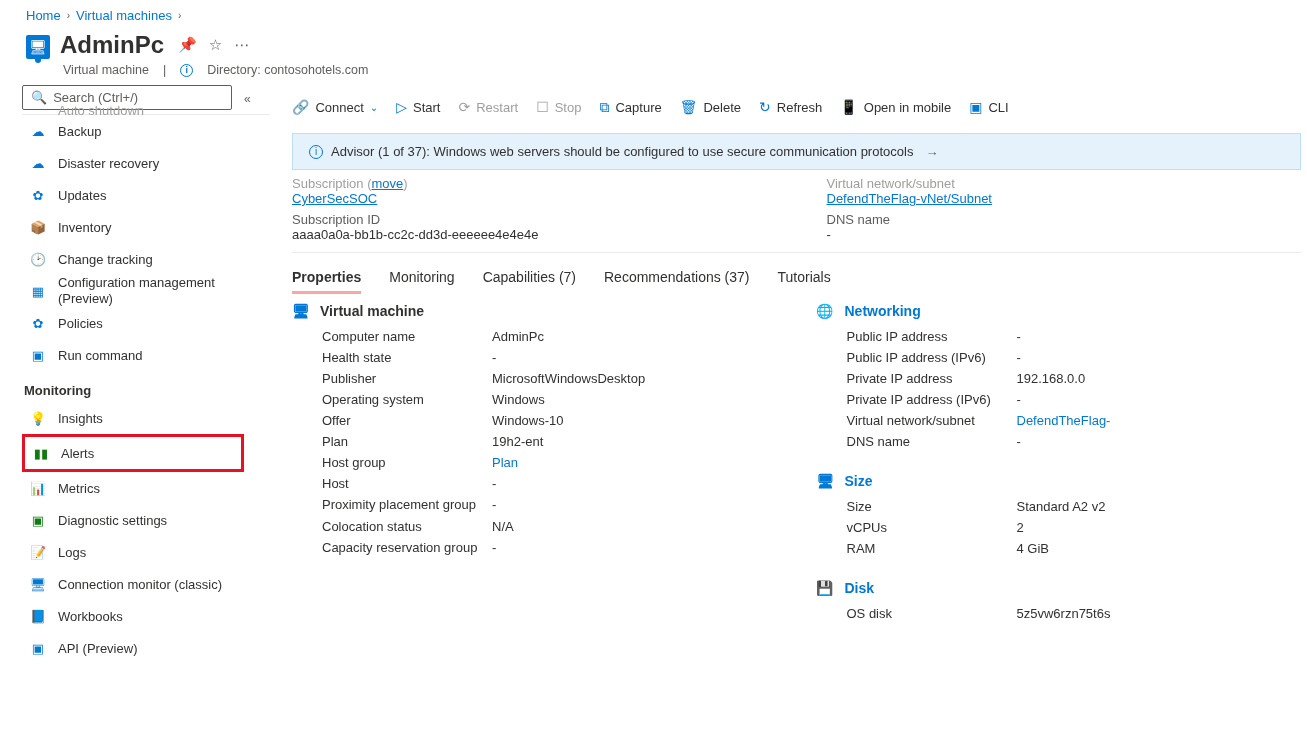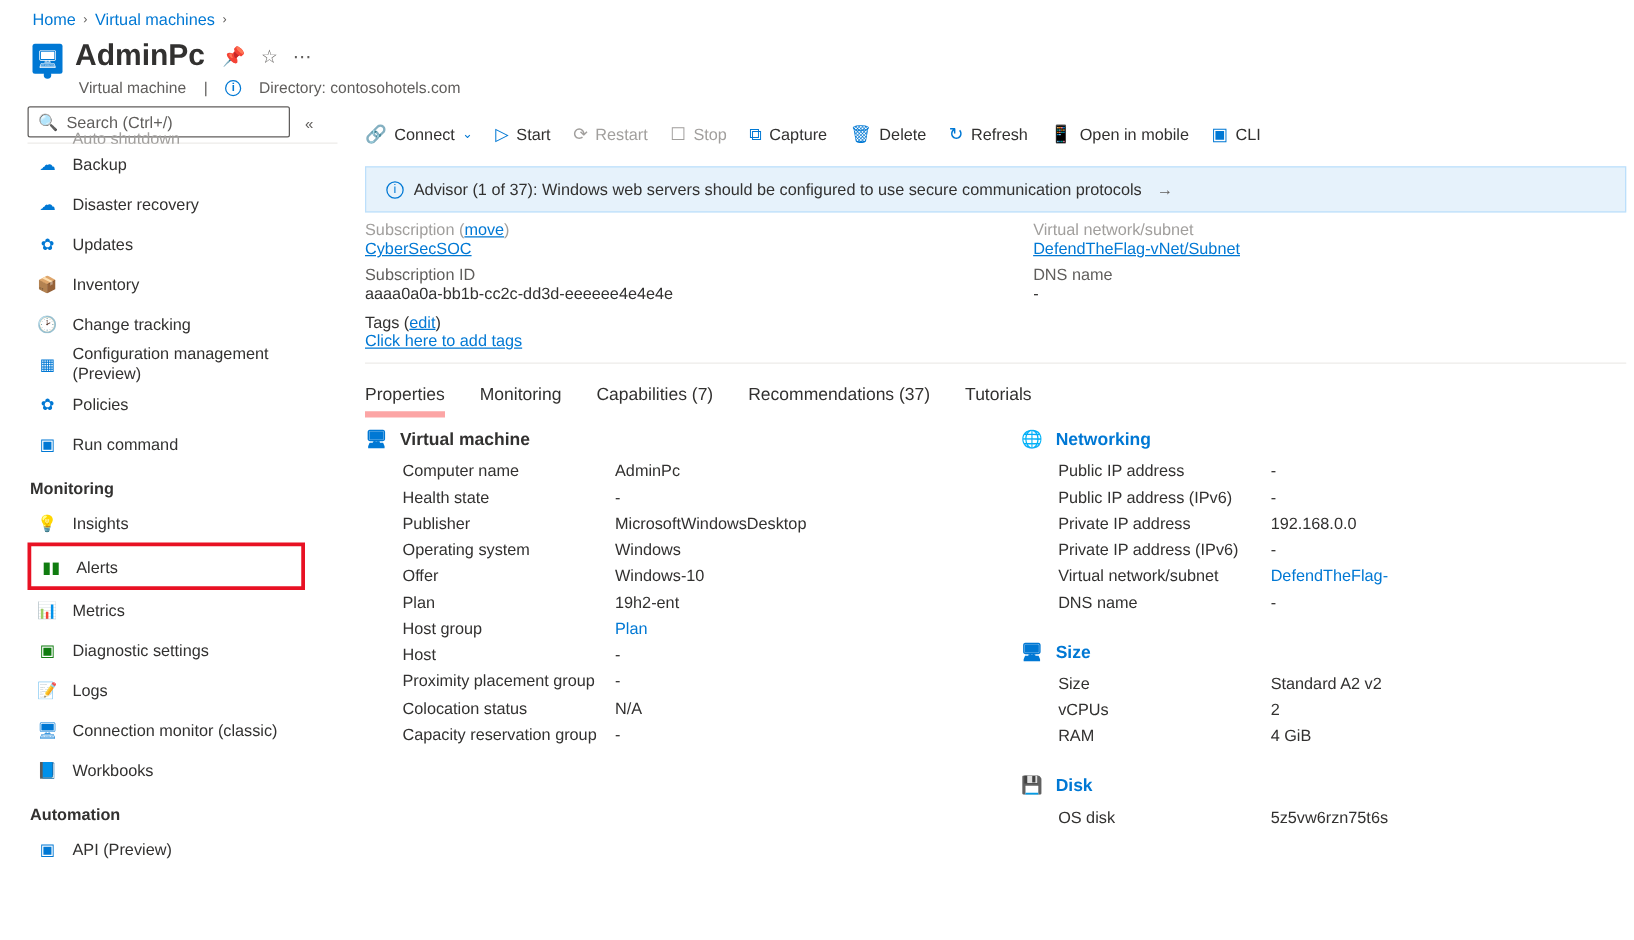--- a/index.html
+++ b/index.html
@@ -45,21 +45,21 @@
   .ov { display:flex; gap:60px; margin-top:2px; }
   .ov .col { flex:1;}
   .ov .lbl { color:#605e5c; font-size:13px; padding-top:6px;}
   .ov .val { color:#323130; font-size:13px;}
 
   hr { border:none; border-top:1px solid #edebe9; margin:10px 0;}
 
   
   .tabs { display:flex; gap:28px; font-size:14px; border-bottom: none; margin-bottom:8px;}
   .tab { padding: 6px 0; color:#323130; cursor:pointer;}
-  .tab.active { font-weight:400; border-bottom:5px solid #fca5a5; }
+  .tab.active { font-weight:700; border-bottom:3px solid #fca5a5; }
 
   
   .props { display:flex; gap:40px; }
   .props .pcol { flex:1;}
   .psection { margin-bottom:20px;}
   .psection-head { display:flex; align-items:center; gap:10px; font-weight:600; font-size:14px; margin-bottom:6px;}
   .psection-head.linkish { color:#0078d4;}
   .prow { display:flex; padding:3px 0 3px 30px; font-size:13px;}
   .prow .pk { width: 170px; color:#323130;}
   .prow .pv { color:#323130;}
@@ -165,21 +165,20 @@
       </div>
     <div class="nav-item">
         <span class="ico" style="color:#0078d4;">🖥</span>
         <span>Connection monitor (classic)</span>
       </div>
     <div class="nav-item">
         <span class="ico" style="color:#0078d4;">📘</span>
         <span>Workbooks</span>
       </div>
 
-    <div class="nav-group">Automation</div>
     <div class="nav-item">
         <span class="ico" style="color:#0078d4;">▣</span>
         <span>API (Preview)</span>
       </div>
   </div>
 
   <div class="main">
 
     <div class="toolbar">
       <div class="tbtn">
@@ -234,25 +233,20 @@
         <div class="lbl">Subscription ID</div>
         <div class="val">aaaa0a0a-bb1b-cc2c-dd3d-eeeeee4e4e4e</div>
       </div>
       <div class="col">
         <div class="lbl" style="color:#a19f9d; margin-top:-2px;">Virtual network/subnet</div>
         <div class="val"><a>DefendTheFlag-vNet/Subnet</a></div>
         <div class="lbl">DNS name</div>
         <div class="val">-</div>
       </div>
     </div>
-    <div style="margin-top:8px;">
-      <span>Tags</span>
-      (<a>edit</a>)<br>
-      <a>Click here to add tags</a>
-    </div>
 
     <hr>
 
     <div class="tabs">
       <div class="tab active">Properties</div>
       <div class="tab">Monitoring</div>
       <div class="tab">Capabilities (7)</div>
       <div class="tab">Recommendations (37)</div>
       <div class="tab">Tutorials</div>
     </div>

